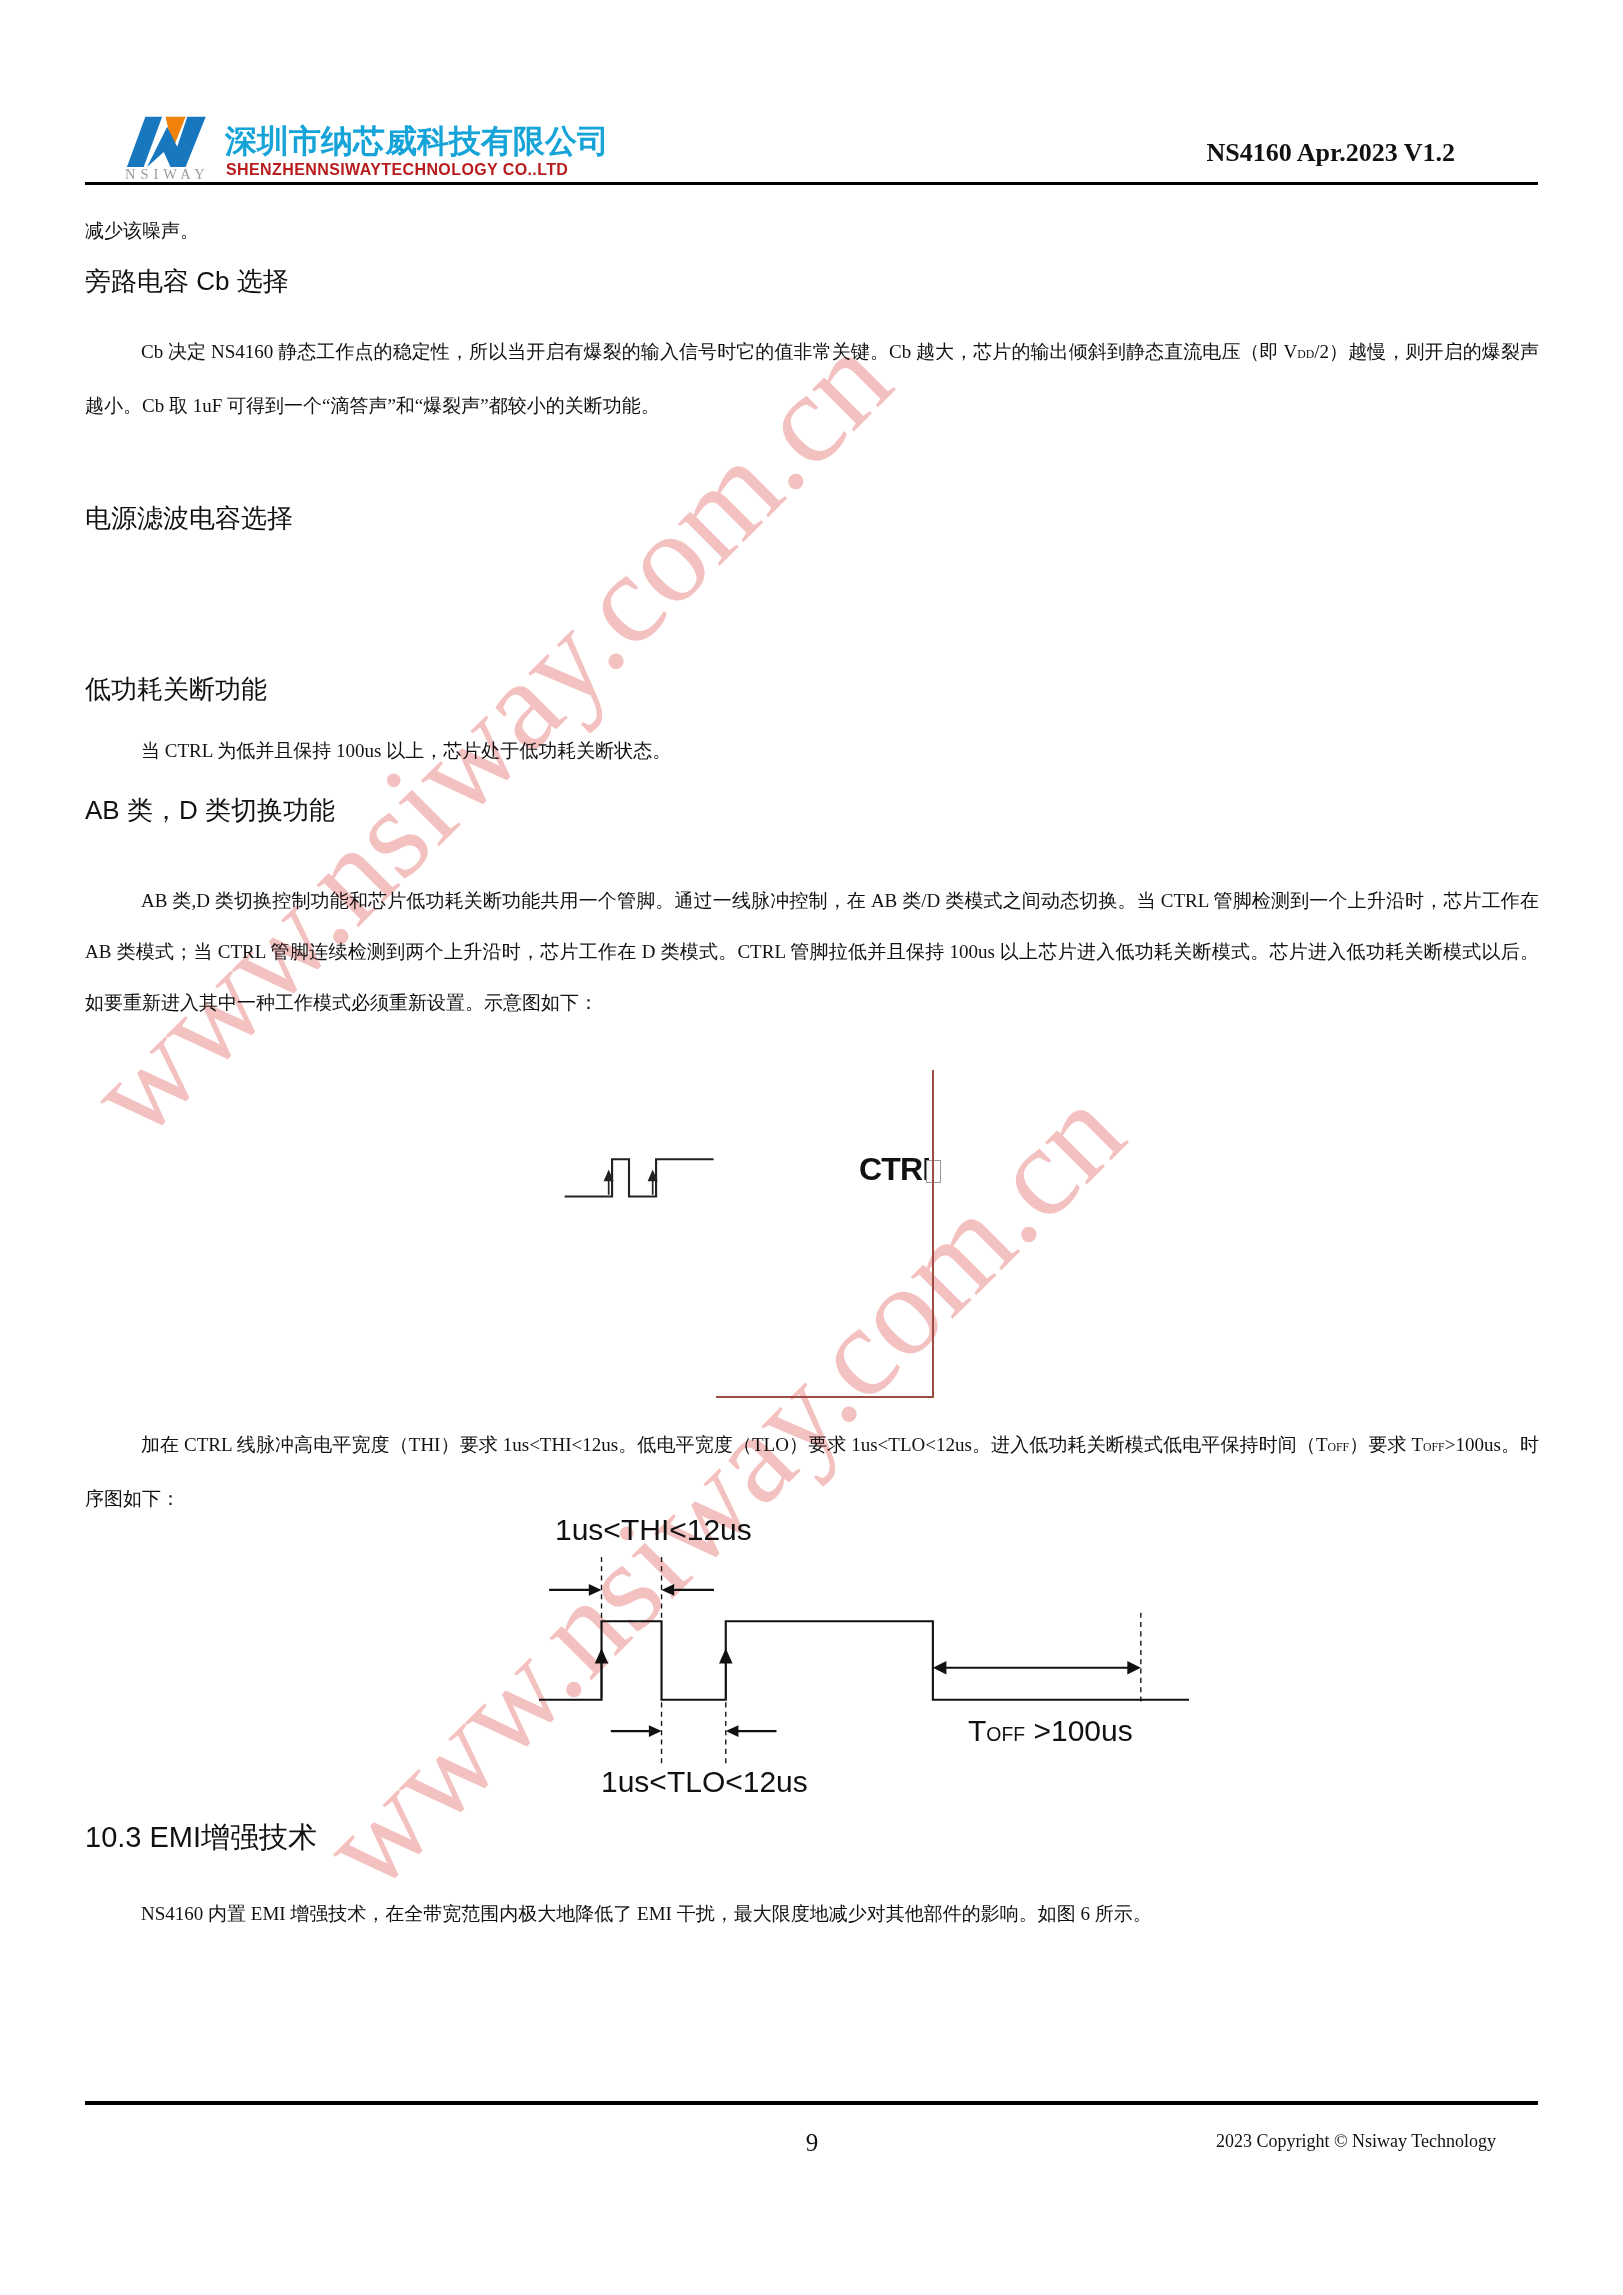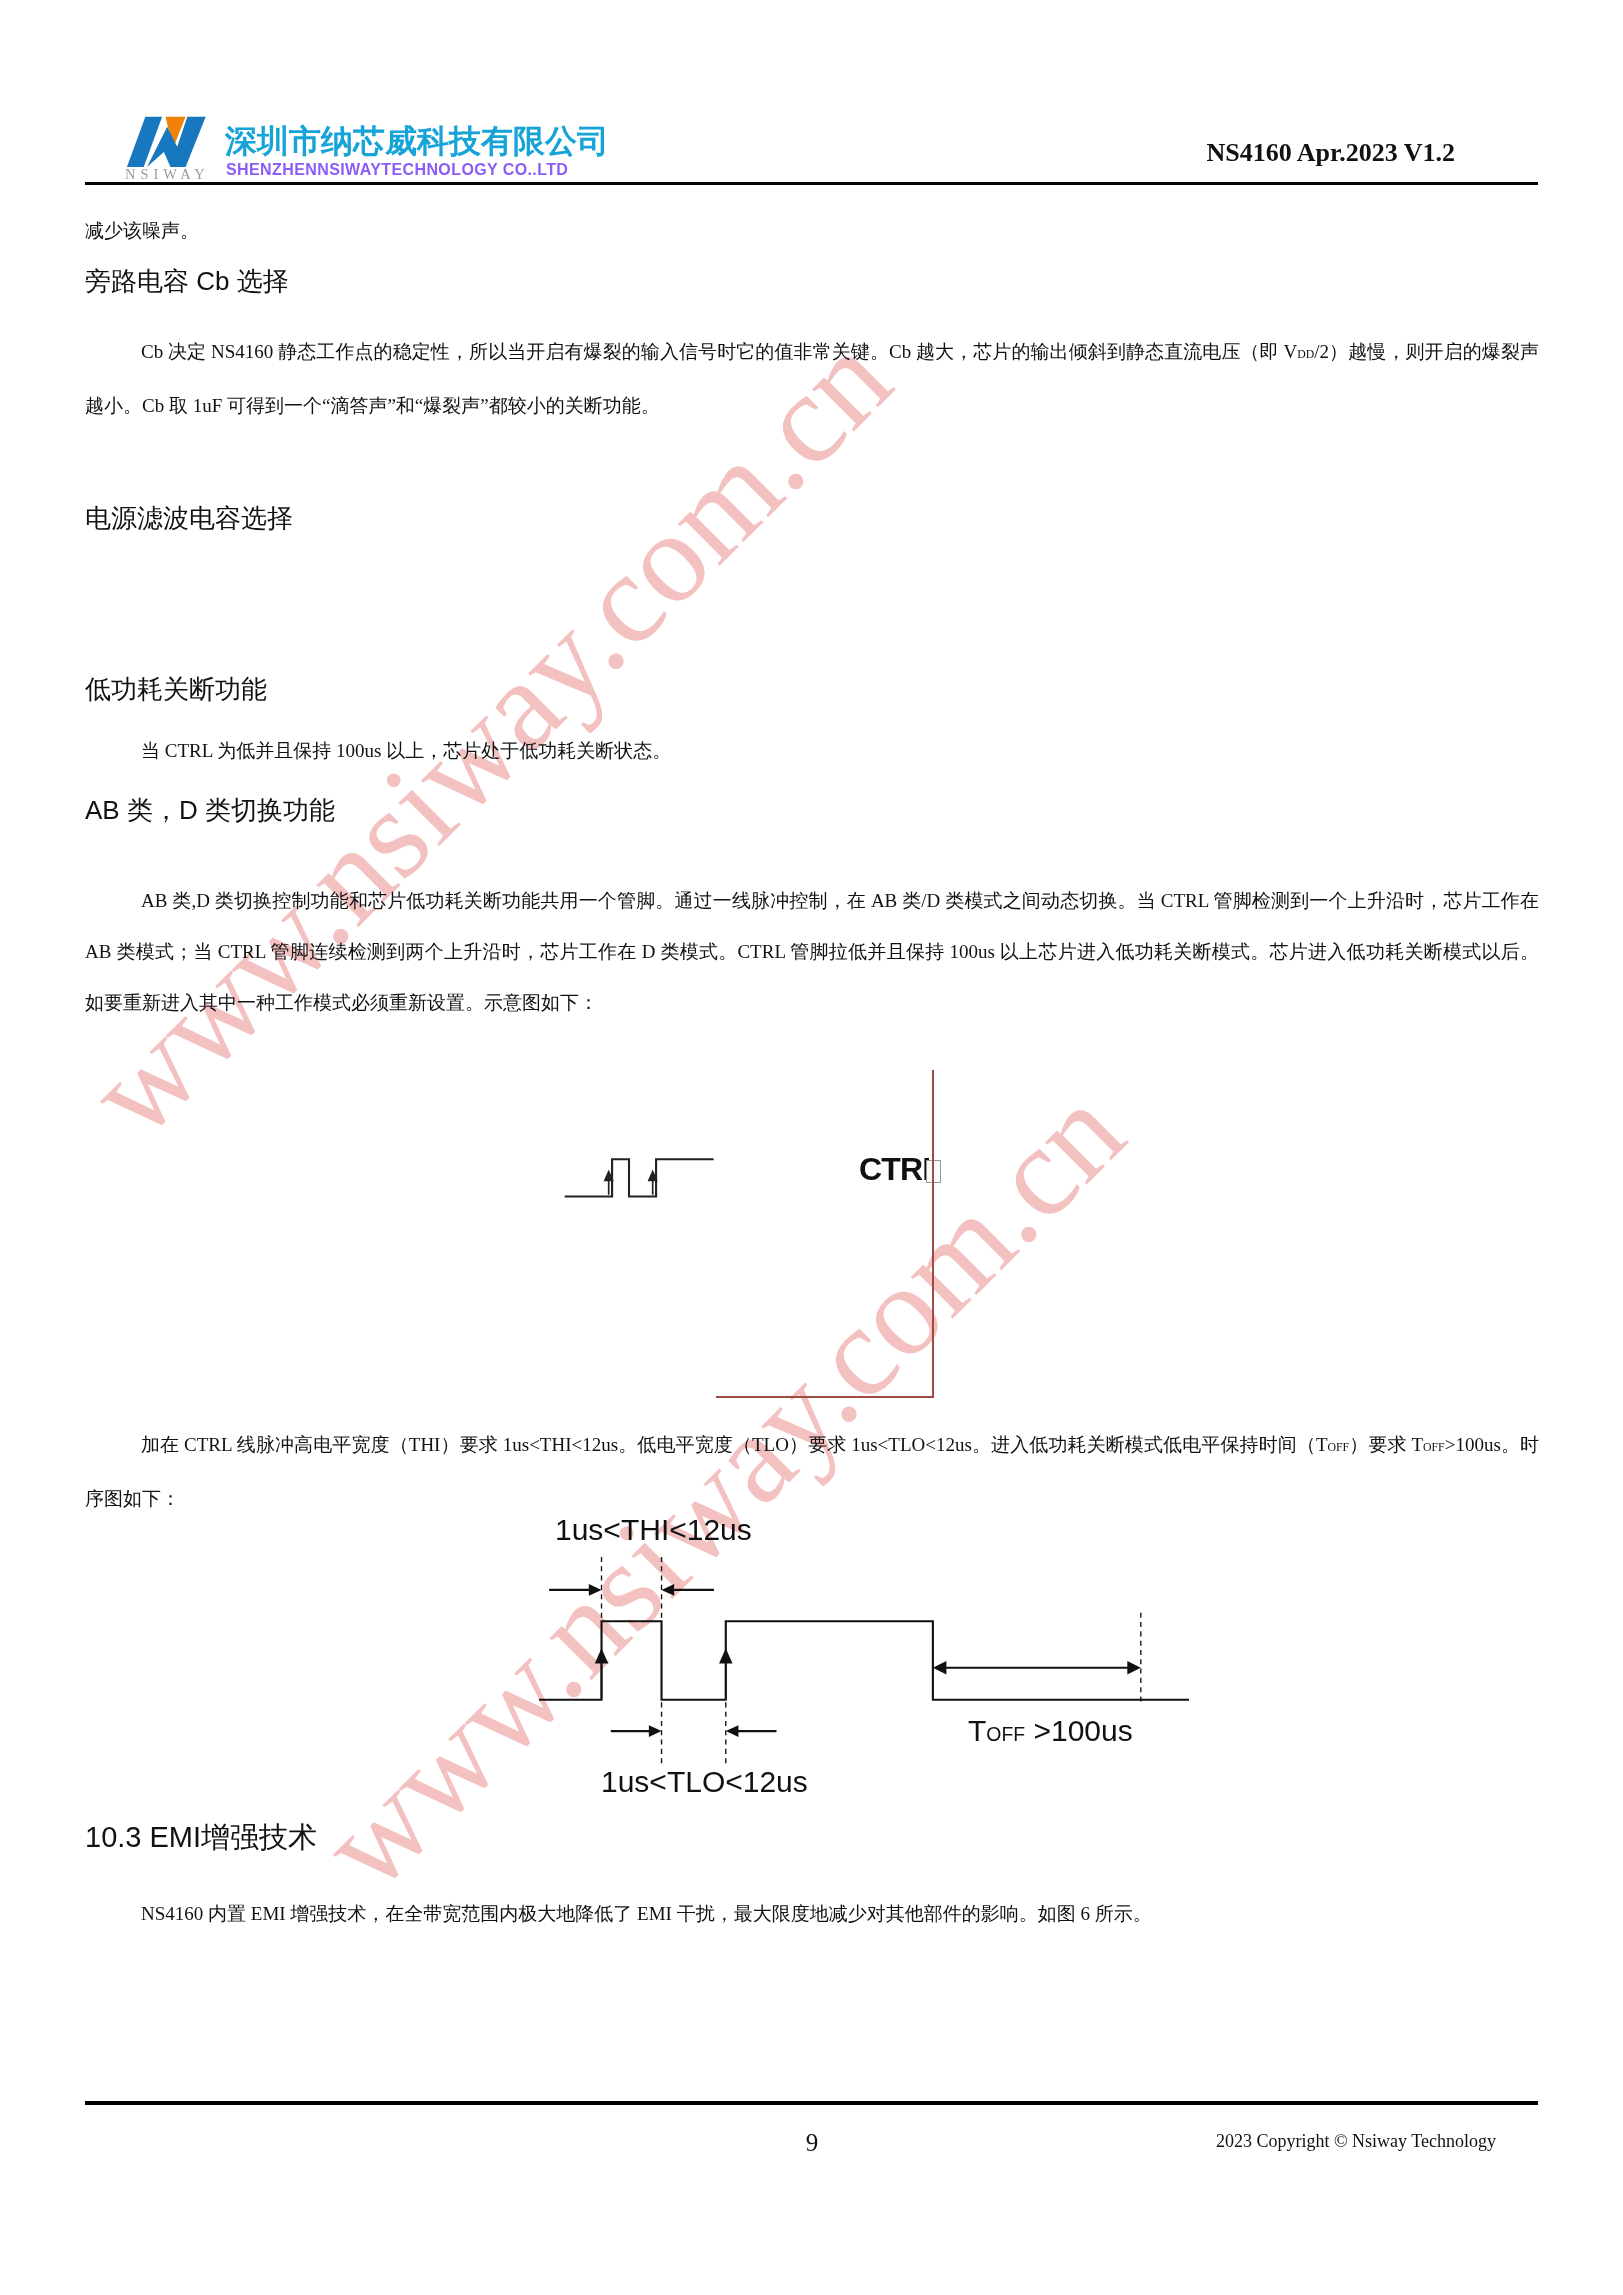--- a/index.html
+++ b/index.html
@@ -67,21 +67,21 @@
 
   <div class="layer">
 
     <svg class="logo-svg" viewBox="0 0 102 62">
       <polygon points="2,62 24,2 44,2 22,62" fill="#1878bf"></polygon>
       <polygon points="48,2 72,2 57,40" fill="#f0820a"></polygon>
       <polygon points="26,62 50,14 62,38 74,2 96,2 72,62 54,62 46,44" fill="#1878bf"></polygon>
     </svg>
     <div class="logo-word">NSIWAY</div>
     <div class="company-cn" style="color: rgb(22, 163, 216);">深圳市纳芯威科技有限公司</div>
-    <div class="company-en" style="color: #8b5cf6;">SHENZHENNSIWAYTECHNOLOGY CO..LTD</div>
+    <div class="company-en" style="color: #b91c1c;">SHENZHENNSIWAYTECHNOLOGY CO..LTD</div>
     <div class="doc-ref">NS4160 Apr.2023 V1.2</div>
     <div class="hrule"></div>
 
     <p class="body-text" style="top:205px">减少该噪声。</p>
 
     <h2 class="sec" style="top:264px">旁路电容 Cb 选择</h2>
     <p class="body-text indent" style="top:326px"><span>Cb 决定 NS4160 静态工作点的稳定性，所以当开启有爆裂的输入信号时它的值非常关键。Cb 越大，芯片的输出倾斜到静态直流电压（即 V</span><span class="psub">DD</span><span>/2）越慢，则开启的爆裂声越小。Cb 取 1uF 可得到一个“滴答声”和“爆裂声”都较小的关断功能。</span></p>
 
     <h2 class="sec" style="top:501px">电源滤波电容选择</h2>
 

